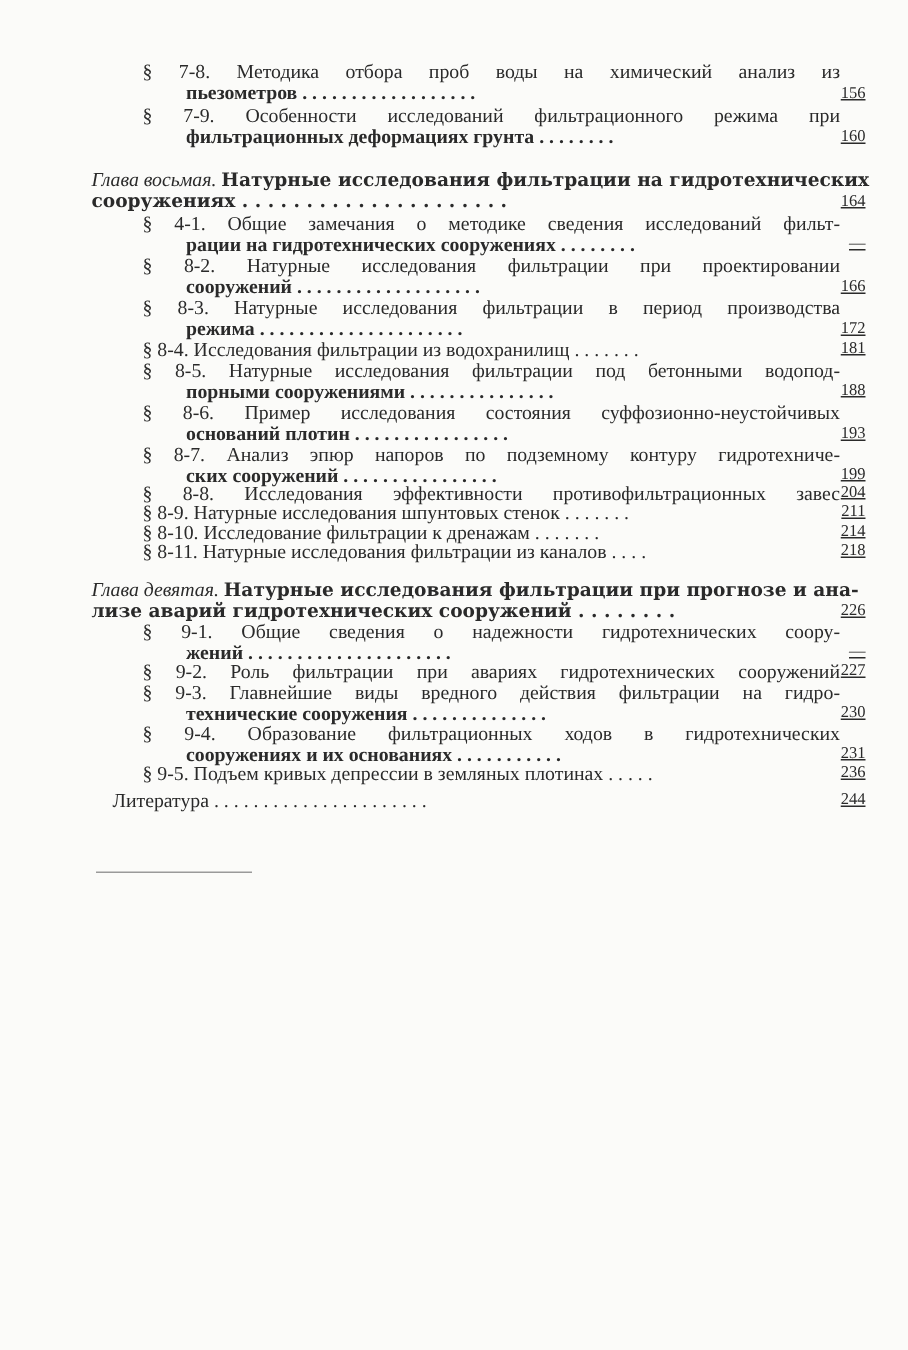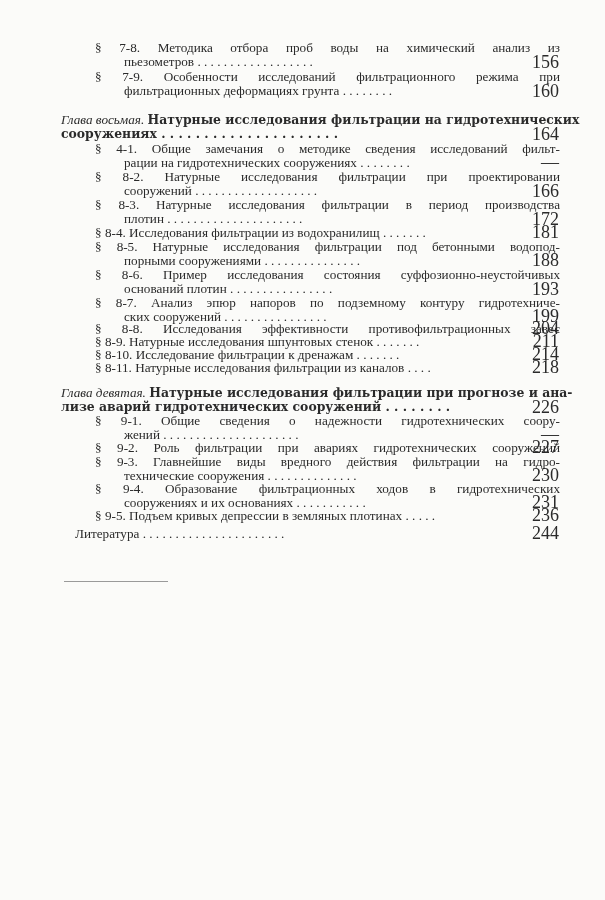--- a/index.html
+++ b/index.html
@@ -2,23 +2,23 @@
 <html><head>
 <meta charset="utf-8">
 <style>
   html, body { margin:0; padding:0; }
   body {
     width:605px; height:900px; background:#fbfbf9; position:relative; overflow:hidden;
     font-family:"Liberation Serif","DejaVu Serif",serif; color:#2a2a2a;
   }
   .page { position:absolute; left:0; top:0; width:605px; height:900px; }
   .line { position:absolute; font-size:13.2px; line-height:13px; white-space:nowrap; }
-  .pg { position:absolute; right:46px; font-size:18px; line-height:13px; text-align:right; }
+  .pg { position:absolute; right:28px; font-size:11px; line-height:13px; text-align:right;text-decoration:underline; }
   .sec { left:95px; }
-  .cont { left:124px; }
+  .cont { left:124px;font-weight:bold; }
   .ch { left:61px; }
   .chtitle-it { font-style:italic; }
   .chtitle-b { font-weight:bold; font-family:"DejaVu Serif","Liberation Serif",serif; font-size:12.4px; }
   .lit { left:61px;margin-left:14px; }
   .justify { width:465px; text-align:justify; text-align-last:justify; }
   .justify2 { width:490px; text-align:justify; text-align-last:justify; }
   .divider { position:absolute; left:64px; top:581px; width:104px; height:1px; background:#9a9a9a; }
 </style>
 </head>
 <body>
@@ -39,21 +39,21 @@
 
   <div class="line sec justify" style="top:142px"><span>§ 4-1.</span> <span>Общие замечания о методике сведения исследований фильт-</span></div>
   <div class="line cont" style="top:156px">рации на гидротехнических сооружениях . . . . . . . .</div>
   <div class="pg" style="top:156px">—</div>
 
   <div class="line sec justify" style="top:170px"><span>§ 8-2.</span> <span>Натурные исследования фильтрации при проектировании</span></div>
   <div class="line cont" style="top:184px">сооружений . . . . . . . . . . . . . . . . . . .</div>
   <div class="pg" style="top:185px">166</div>
 
   <div class="line sec justify" style="top:198px"><span>§ 8-3.</span> <span>Натурные исследования фильтрации в период производства</span></div>
-  <div class="line cont" style="top:212px">плотин . . . . . . . . . . . . . . . . . . . . .</div>
+  <div class="line cont" style="top:212px">режима . . . . . . . . . . . . . . . . . . . . .</div>
   <div class="pg" style="top:213px">172</div>
 
   <div class="line sec" style="top:226px"><span>§ 8-4.</span> <span>Исследования фильтрации из водохранилищ . . . . . . .</span></div>
   <div class="pg" style="top:226px">181</div>
 
   <div class="line sec justify" style="top:240px"><span>§ 8-5.</span> <span>Натурные исследования фильтрации под бетонными водопод-</span></div>
   <div class="line cont" style="top:254px">порными сооружениями . . . . . . . . . . . . . . .</div>
   <div class="pg" style="top:254px">188</div>
 
   <div class="line sec justify" style="top:268px"><span>§ 8-6.</span> <span>Пример исследования состояния суффозионно-неустойчивых</span></div>

